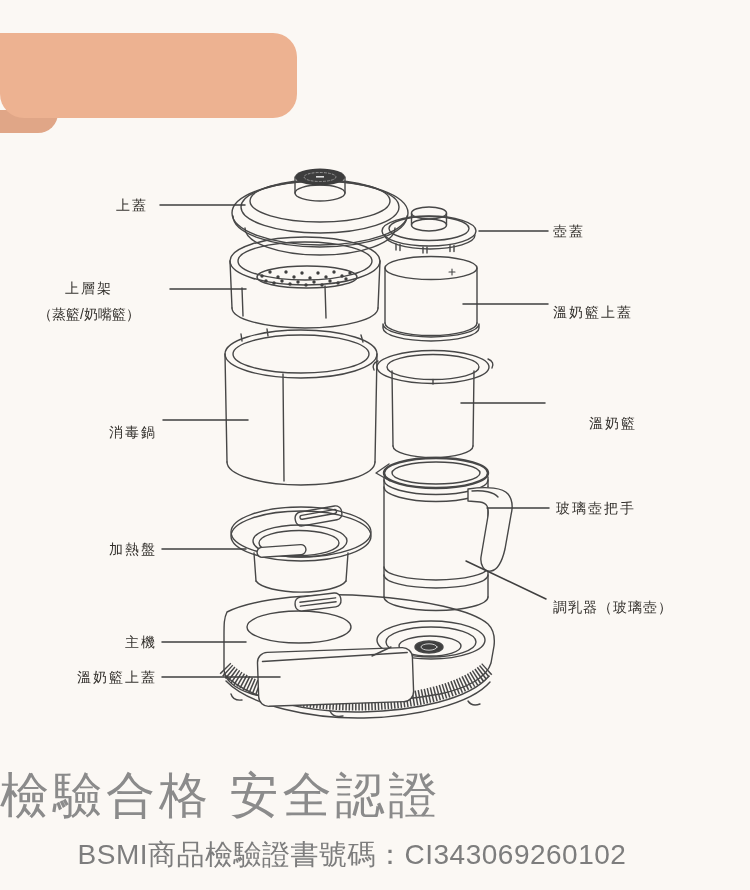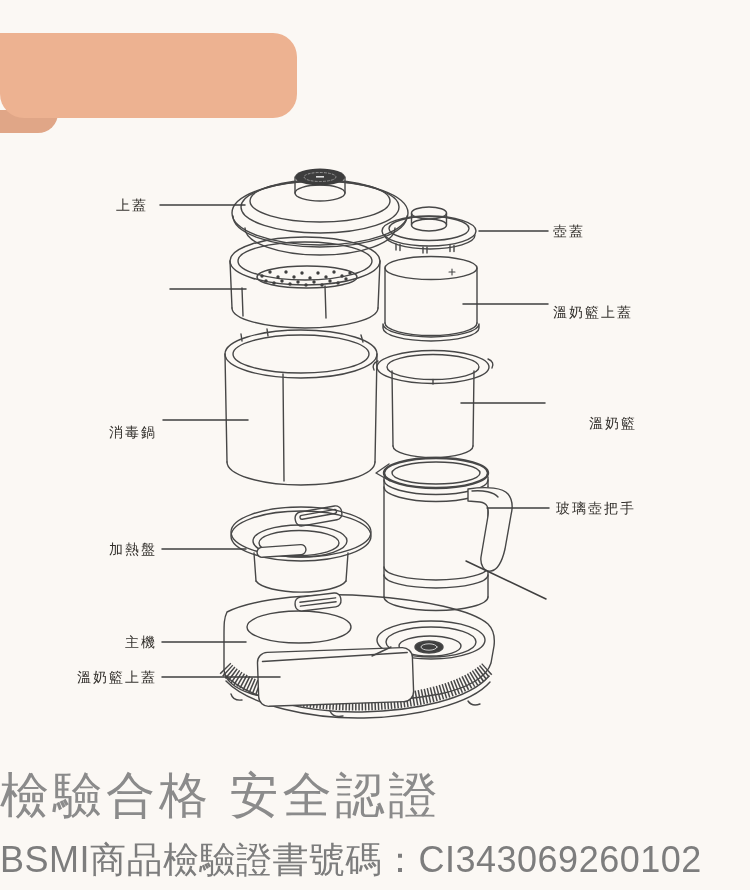--- a/index.html
+++ b/index.html
@@ -33,22 +33,22 @@
   .lbl-control-panel{right:593px;top:666px;}
   .lbl-kettle-lid{left:553px;top:220px;}
   .lbl-milk-basket-cover{left:553px;top:301px;text-align:center;}
   .lbl-milk-basket{left:553px;top:412px;margin-left:36px;}
   .lbl-glass-kettle-handle{left:556px;top:497px;}
   .lbl-milk-mixer{left:553px;top:596px;letter-spacing:1px;}
 
   
   .footer-headline{position:absolute;left:0;top:763px;width:750px;text-align:left;
       font-size:49px;color:#8B8B8B;letter-spacing:4px;font-weight:500;}
-  .footer-cert{position:absolute;left:0;top:836px;width:704px;text-align:left;
-      font-size:36px;color:#7D7D7D;letter-spacing:0.5px;}
+  .footer-cert{position:absolute;left:0;top:836px;width:704px;text-align:center;
+      font-size:28px;color:#7D7D7D;letter-spacing:0.5px;}
 </style>
 </head>
 <body>
 
 <div class="page">
 
   <div class="badge-tail"></div>
   <div class="badge"></div>
 
   <svg class="diagram-svg" viewBox="0 0 750 890" xmlns="http://www.w3.org/2000/svg">
@@ -204,34 +204,39 @@
         <line x1="463" y1="304" x2="548" y2="304"></line>
         <line x1="461" y1="403" x2="545" y2="403"></line>
         <line x1="487" y1="508" x2="549" y2="508"></line>
         <line x1="466" y1="561" x2="546" y2="599"></line>
       </g>
     </g>
   </svg>
 
   <div class="part-label lbl-top-cover">上蓋</div>
 
+  <div class="part-label lbl-upper-rack">
+    <span>上層架</span>
+    <span class="sub">（蒸籃/奶嘴籃）</span>
+  </div>
 
   <div class="part-label lbl-sterilizer-pot">消毒鍋</div>
 
   <div class="part-label lbl-heating-plate">加熱盤</div>
 
   <div class="part-label lbl-main-unit">主機</div>
 
   <div class="part-label lbl-control-panel">溫奶籃上蓋</div>
 
   <div class="part-label lbl-kettle-lid">壺蓋</div>
 
   <div class="part-label lbl-milk-basket-cover">溫奶籃上蓋</div>
 
   <div class="part-label lbl-milk-basket">溫奶籃</div>
 
   <div class="part-label lbl-glass-kettle-handle">玻璃壺把手</div>
 
+  <div class="part-label lbl-milk-mixer">調乳器（玻璃壺）</div>
 
   <div class="footer-headline">檢驗合格 安全認證</div>
   <div class="footer-cert">BSMI商品檢驗證書號碼：CI343069260102</div>
 
 </div>
 
 </body></html>

